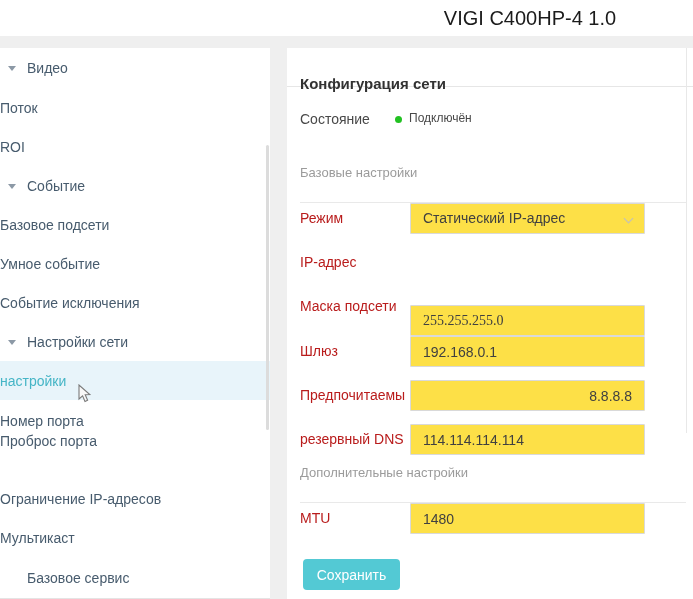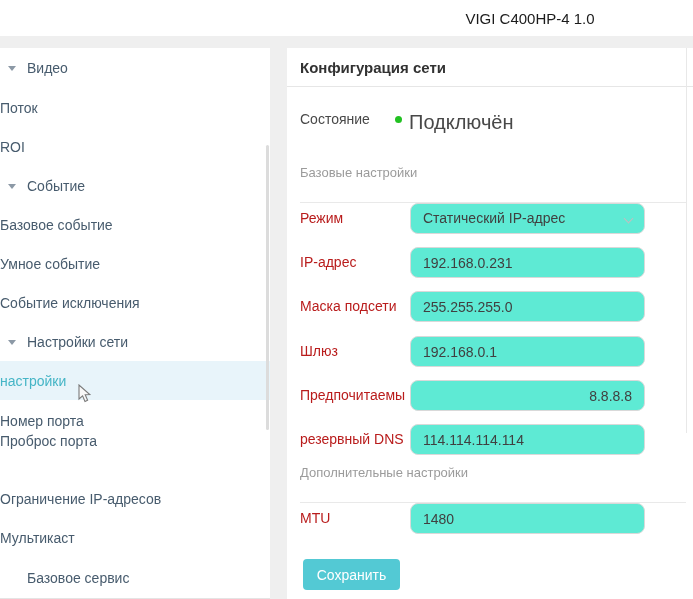--- a/index.html
+++ b/index.html
@@ -12,21 +12,21 @@
     overflow: hidden;
   }
   
   .header {
     position: absolute; left: 0; top: 0; width: 693px; height: 36px;
     background: #ffffff;
   }
   .header-title {
     position: absolute; left: 530px; top: 50%;
     transform: translate(-50%, -50%);
-    font-size: 15px; color: #1b1b1b; white-space: nowrap;
+    font-size: 20px; color: #1b1b1b; white-space: nowrap;
   }
   
   .sidebar {
     position: absolute; left: 0; top: 48px; width: 270px; height: 551px;
     background: #ffffff; border-bottom: 1px solid #e4e4e4;
   }
   .side-item {
     position: absolute; left: 0; width: 270px; height: 39px;
     display: flex; align-items: center;
     font-size: 14px; color: #475b6d; cursor: pointer;
@@ -54,42 +54,42 @@
   
   .panel {
     position: absolute; left: 287px; top: 48px; width: 406px; height: 551px;
     background: #ffffff;
   }
   .panel-title-row {
     position: absolute; left: 0; top: 0; width: 406px; height: 39px;
     border-bottom: 1px solid #e6e6e6;
   }
   .panel-title {
-    position: absolute; left: 13px; top: 0; line-height: 39px;
+    position: absolute; left: 13px; top: 16px; line-height: 39px;
     font-size: 15px; font-weight: bold; color: #323232; text-align: center;
   }
   .status-label { position: absolute; left: 13px; top: 63px; font-size: 14px; color: #484848; }
   .status-dot {
     position: absolute; left: 108px; top: 68px; width: 7px; height: 7px;
     border-radius: 50%;
   }
-  .status-value { position: absolute; left: 122px; top: 63px; font-size: 20px; color: #484848; }
+  .status-value { position: absolute; left: 122px; top: 63px; font-size: 12px; color: #484848; }
   .section {
     position: absolute; left: 13px; width: 386px;
     font-size: 13px; color: #9b9b9b;
     padding-bottom: 22px; border-bottom: 1px solid #e9e9e9;
   }
   .field-label {
     position: absolute; left: 13px; width: 110px; height: 31px;
     line-height: 31px; font-size: 14px; color: #b91c1c;
     white-space: nowrap; overflow: hidden;
   }
   .field-input, .field-select {
     position: absolute; left: 123px; width: 235px; height: 31px;
-    border: 1px solid #d9d9d9; border-radius: 8px; background: #5eead4;
+    border: 1px solid #d9d9d9; border-radius: 1px; background: #fde047;
     font-family: "Liberation Sans", "DejaVu Sans", sans-serif;
     font-size: 14px; color: #404040; padding: 0 12px;
   }
   .field-input { outline: none; }
   .field-select { line-height: 29px; cursor: pointer; }
   .select-chevron {
     position: absolute; right: 12px; top: 11px;
     width: 7px; height: 7px;
     border-right: 1.5px solid #bfbfbf; border-bottom: 1.5px solid #bfbfbf;
     transform: rotate(45deg);
@@ -121,21 +121,21 @@
     <span class="lbl">Поток</span>
   </div>
   <div class="side-item sub" style="top:79px">
     <span class="lbl">ROI</span>
   </div>
   <div class="side-item top" style="top:118px">
     <span class="tri-down"></span>
     <span class="lbl">Событие</span>
   </div>
   <div class="side-item sub" style="top:157px">
-    <span class="lbl">Базовое событие</span>
+    <span class="lbl">Базовое подсети</span>
   </div>
   <div class="side-item sub" style="top:196px">
     <span class="lbl">Умное событие</span>
   </div>
   <div class="side-item sub" style="top:235px">
     <span class="lbl">Событие исключения</span>
   </div>
   <div class="side-item top" style="top:274px">
     <span class="tri-down"></span>
     <span class="lbl">Настройки сети</span>
@@ -179,24 +179,23 @@
 
   <div class="section" style="top:117px">Базовые настройки</div>
 
   <div class="field-label" style="top:155px">Режим</div>
   <div class="field-select" style="top:155px">
     <span>Статический IP-адрес</span>
     <span class="select-chevron"></span>
   </div>
 
   <div class="field-label" style="top:199px">IP-адрес</div>
-  <input class="field-input" style="top: 199px;" value="192.168.0.231">
 
   <div class="field-label" style="top:243px">Маска подсети</div>
-  <input class="field-input" style="top: 243px;" value="255.255.255.0">
+  <input class="field-input" style="top: 257px; font-family: Liberation Serif, serif;" value="255.255.255.0">
 
   <div class="field-label" style="top:288px">Шлюз</div>
   <input class="field-input" style="top: 288px;" value="192.168.0.1">
 
   <div class="field-label" style="top:332px">Предпочитаемы</div>
   <input class="field-input" style="top: 332px; text-align: right;" value="8.8.8.8">
 
   <div class="field-label" style="top:376px">резервный DNS</div>
   <input class="field-input" style="top: 376px;" value="114.114.114.114">
 

